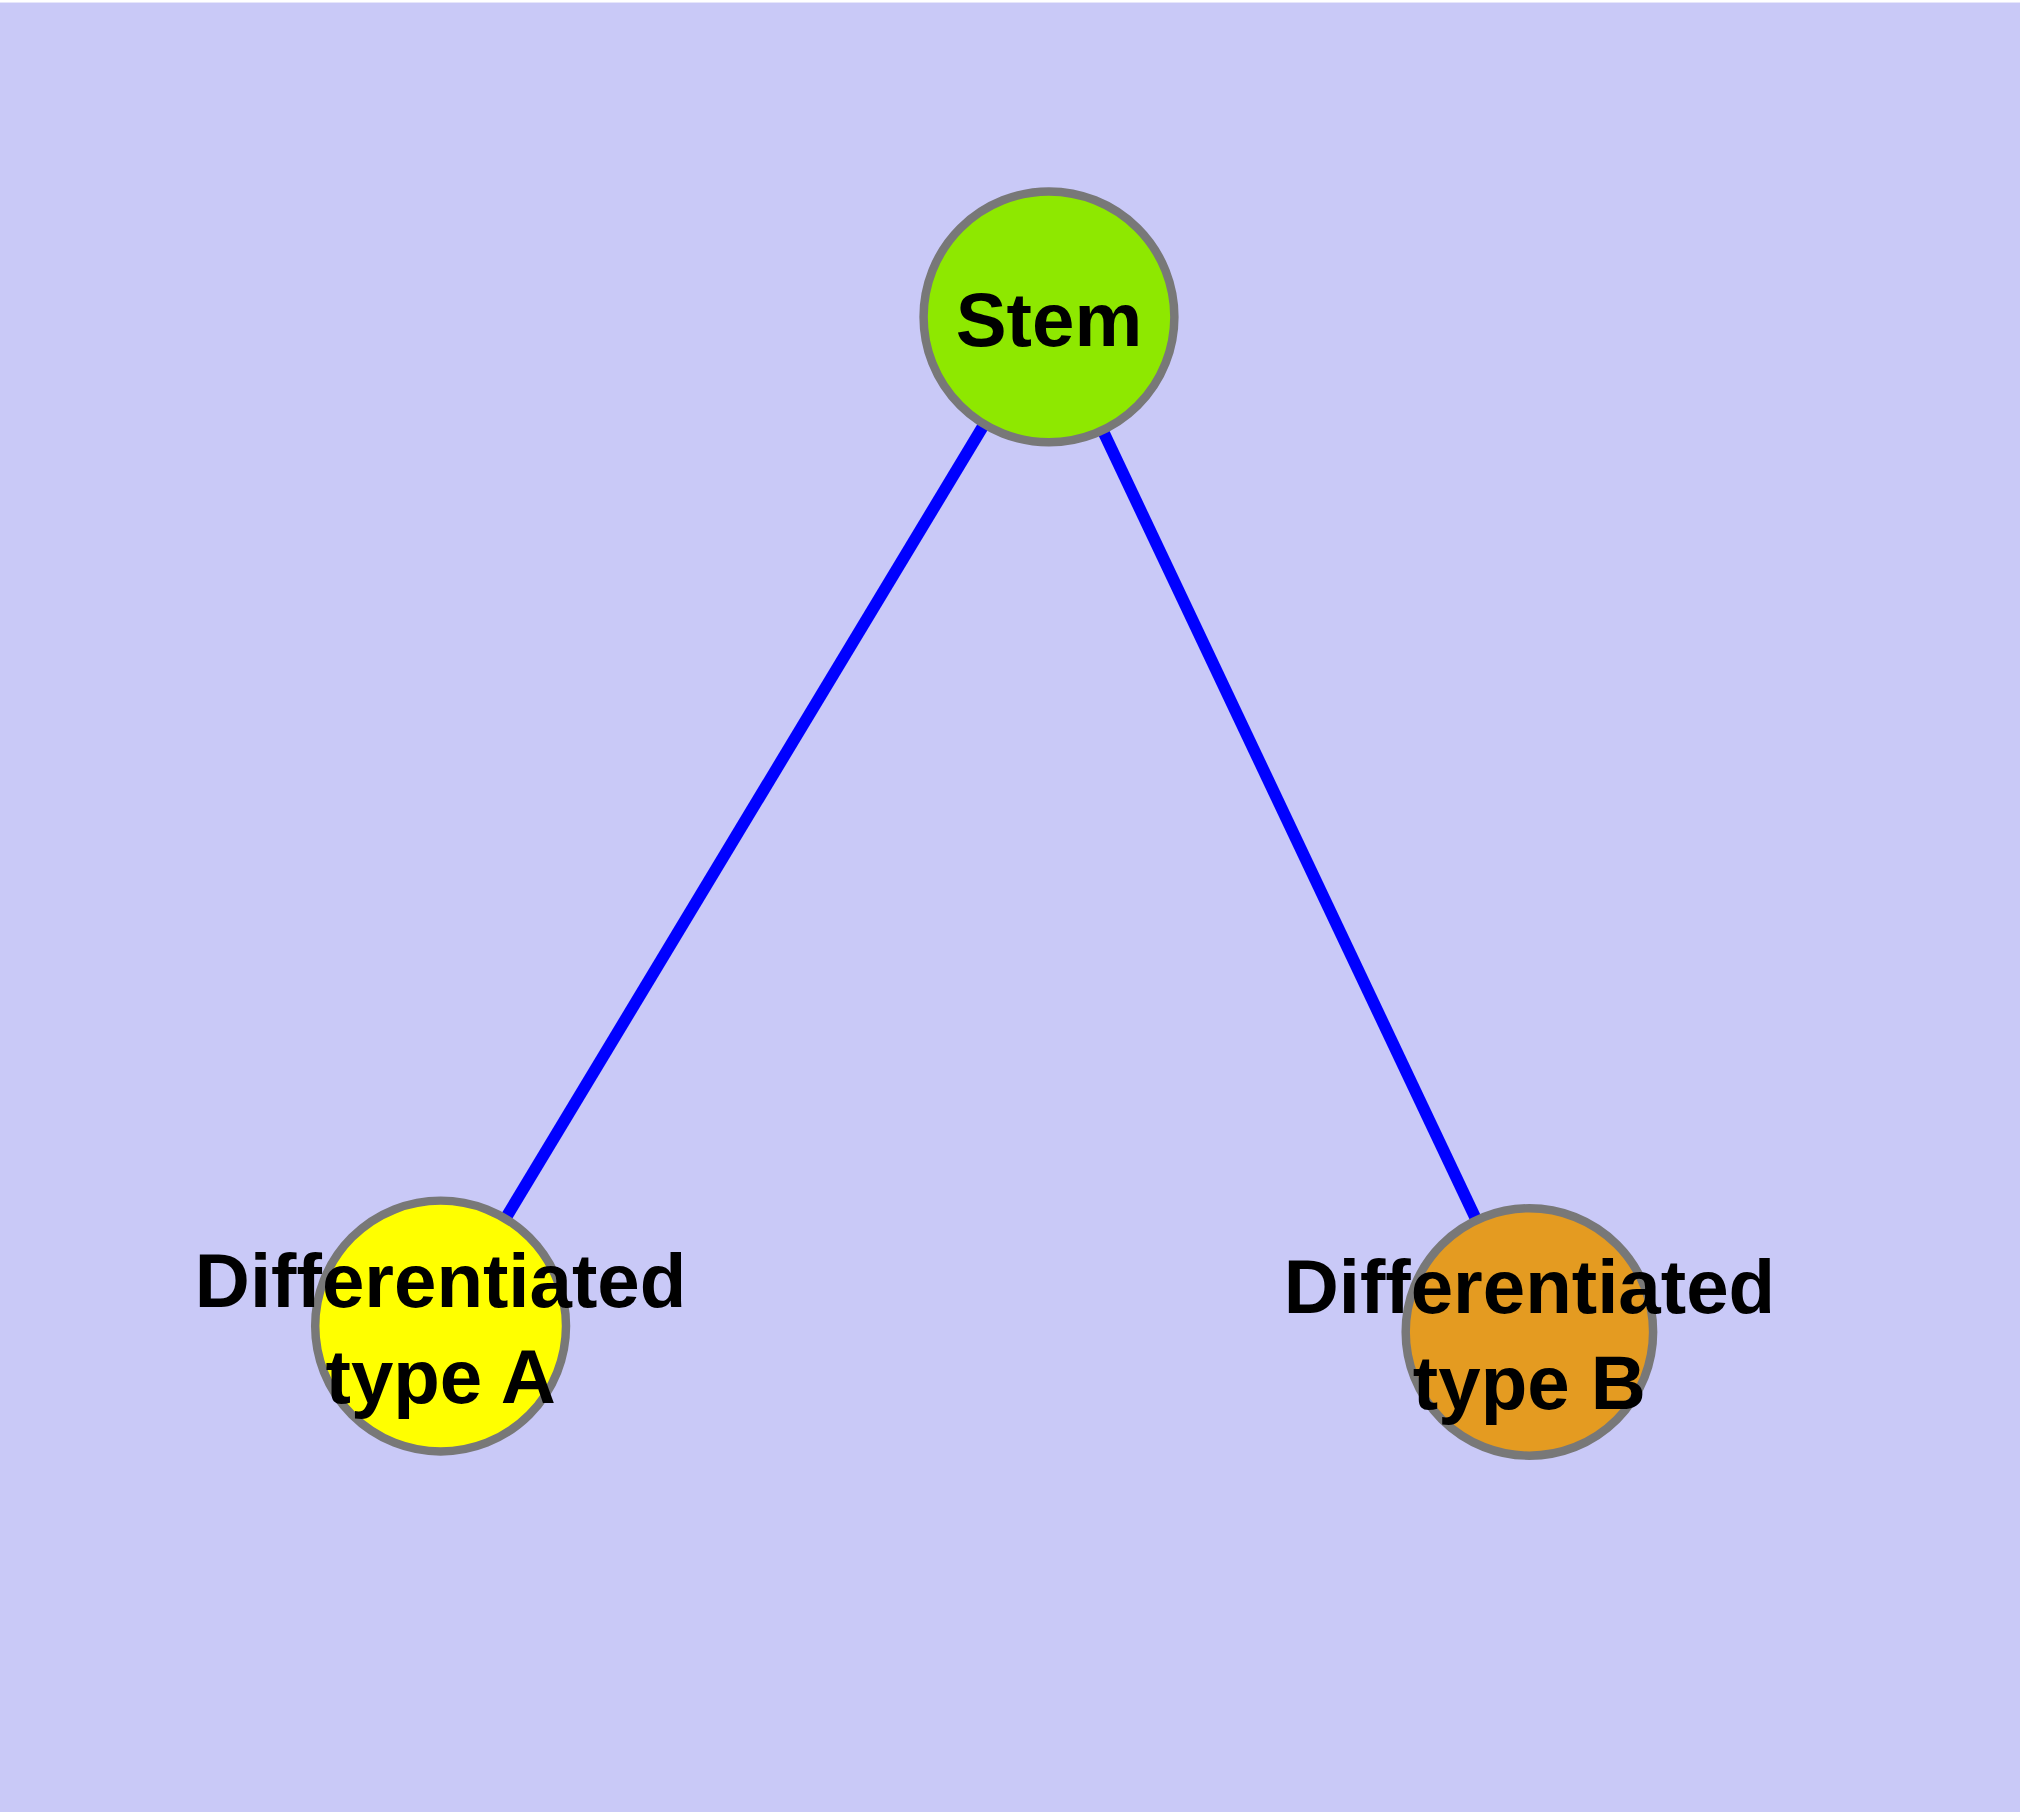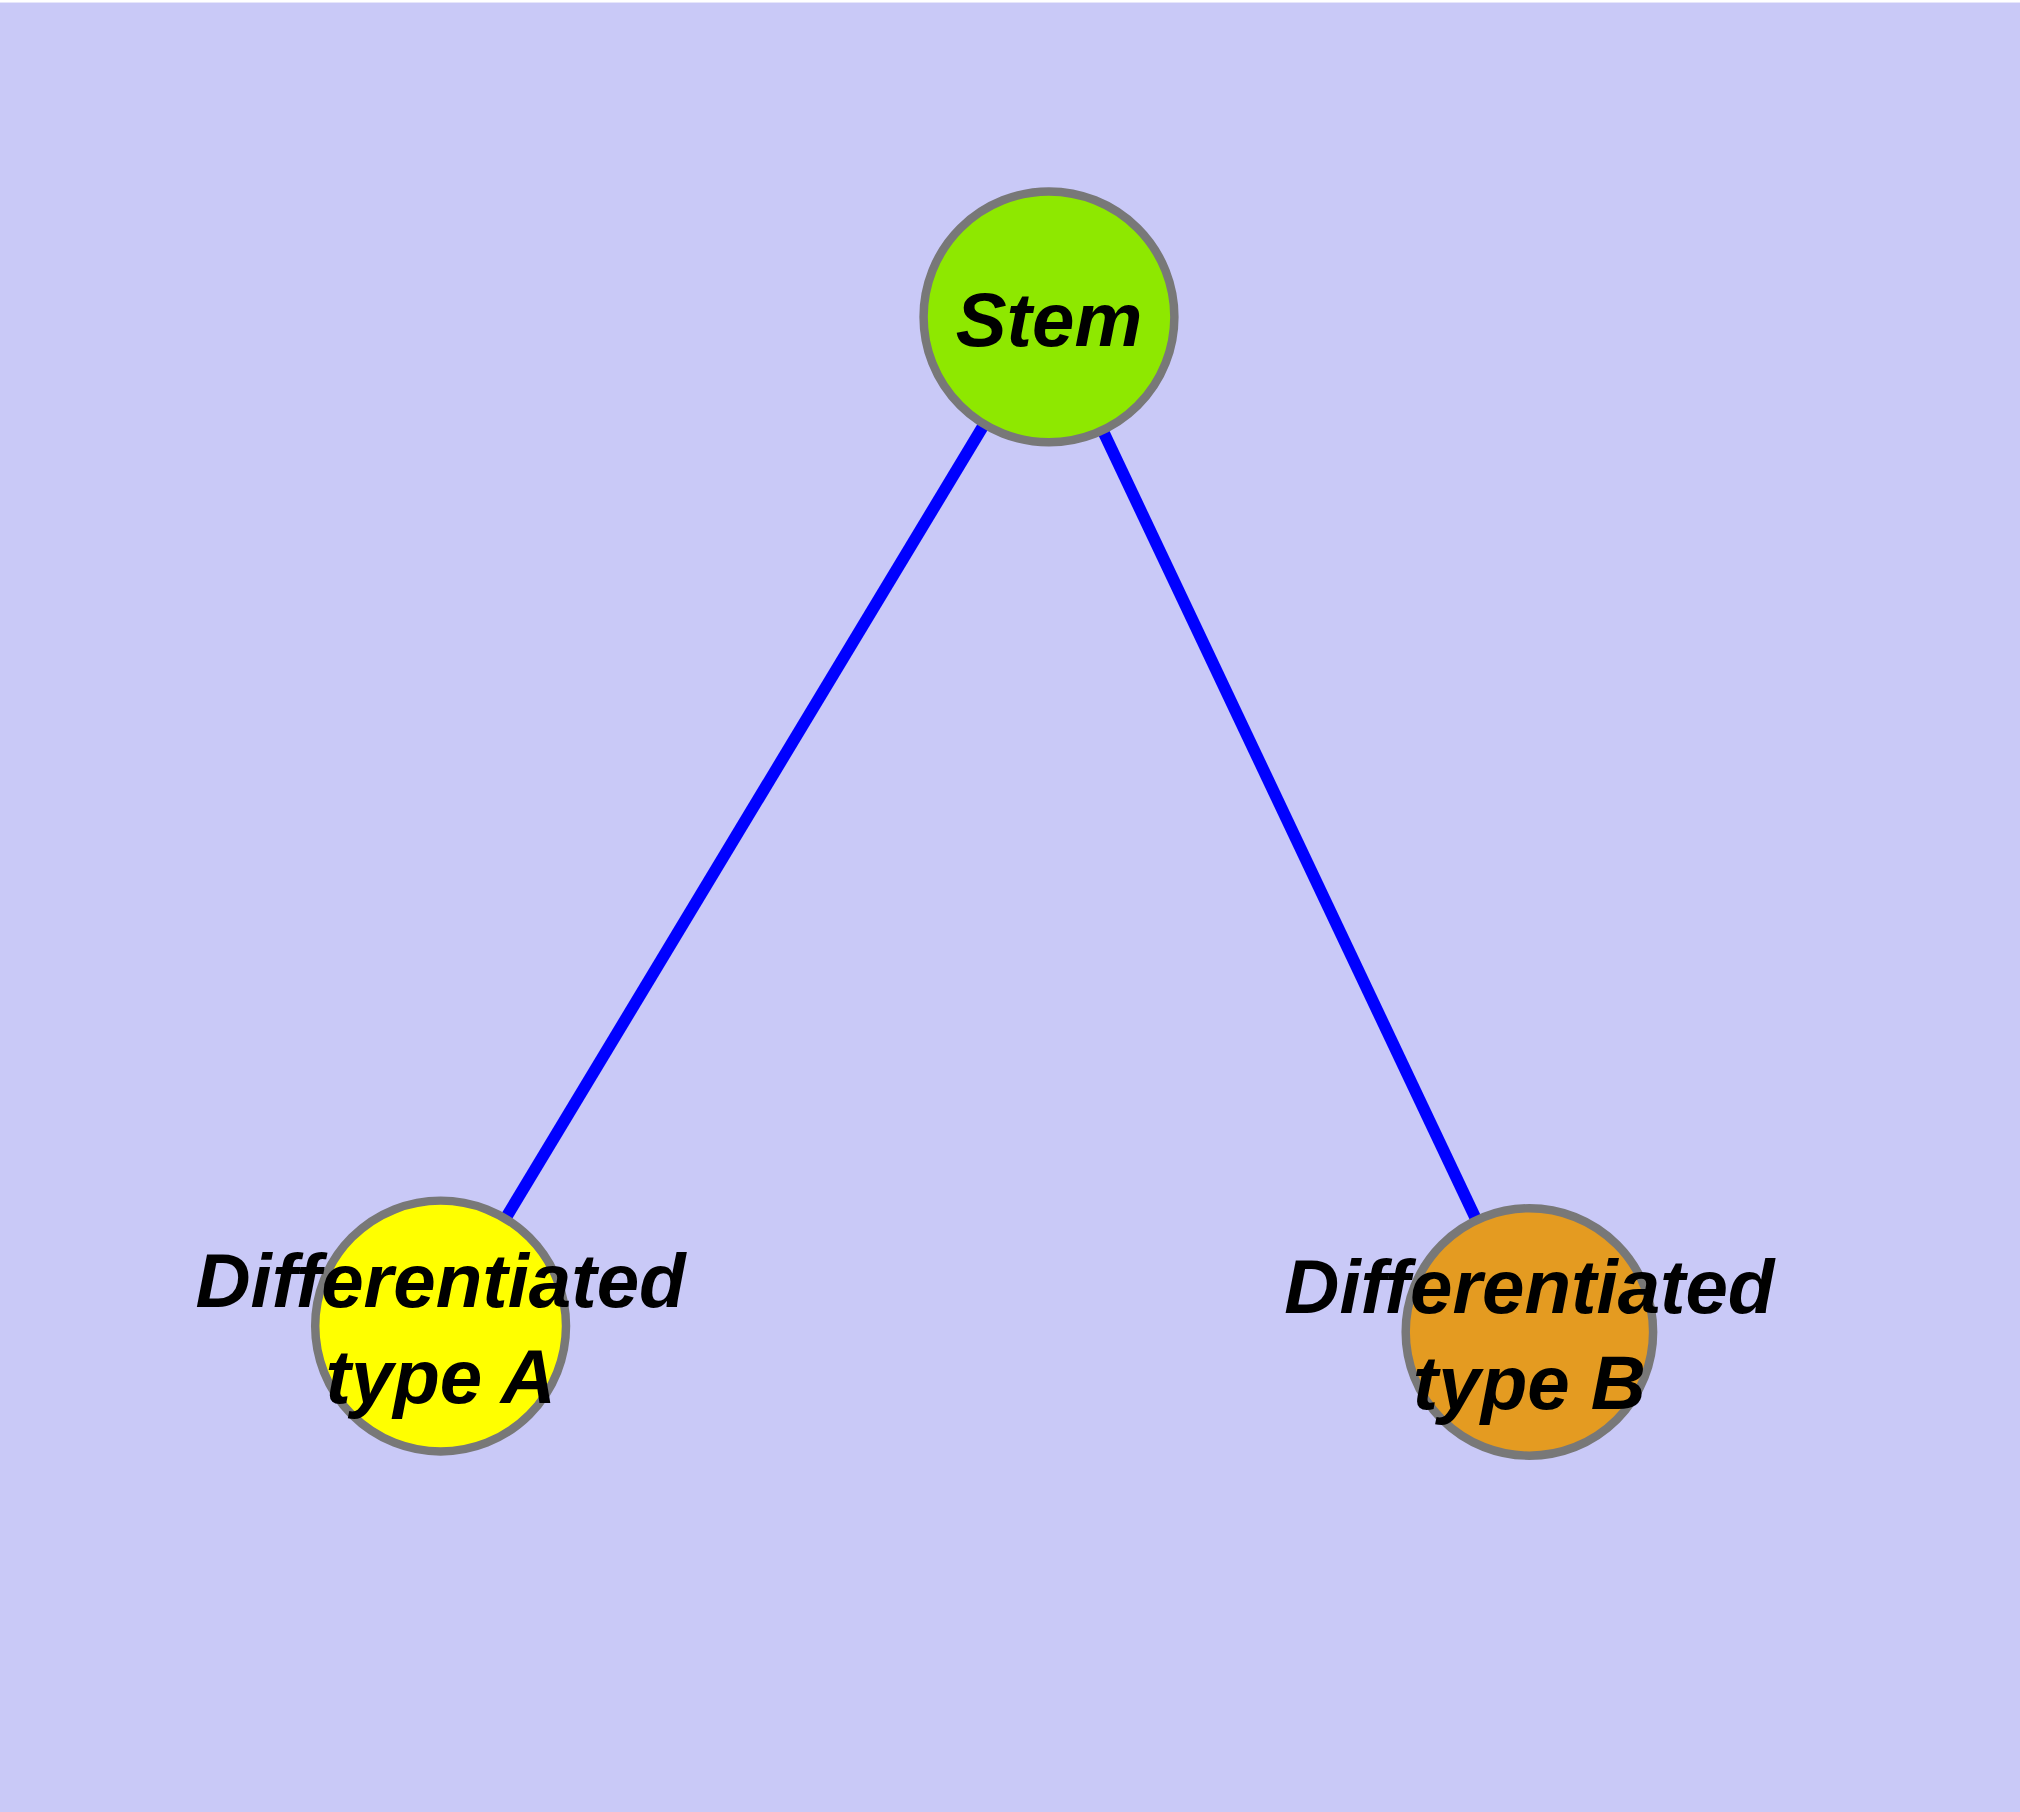--- a/index.html
+++ b/index.html
@@ -4,21 +4,20 @@
 <style>
   html, body {
     margin: 0;
     padding: 0;
     background: #C9C9F7;
   }
   .canvas-wrap {
     width: 100%;
     max-width: 2021px;
     margin: 0 auto;
-    font-style: italic;
   }
   svg {
     display: block;
     width: 100%;
     height: auto;
   }
   .node-label {
     font-family: "Liberation Sans", "DejaVu Sans", sans-serif;
     font-weight: bold;
     font-size: 90px;

